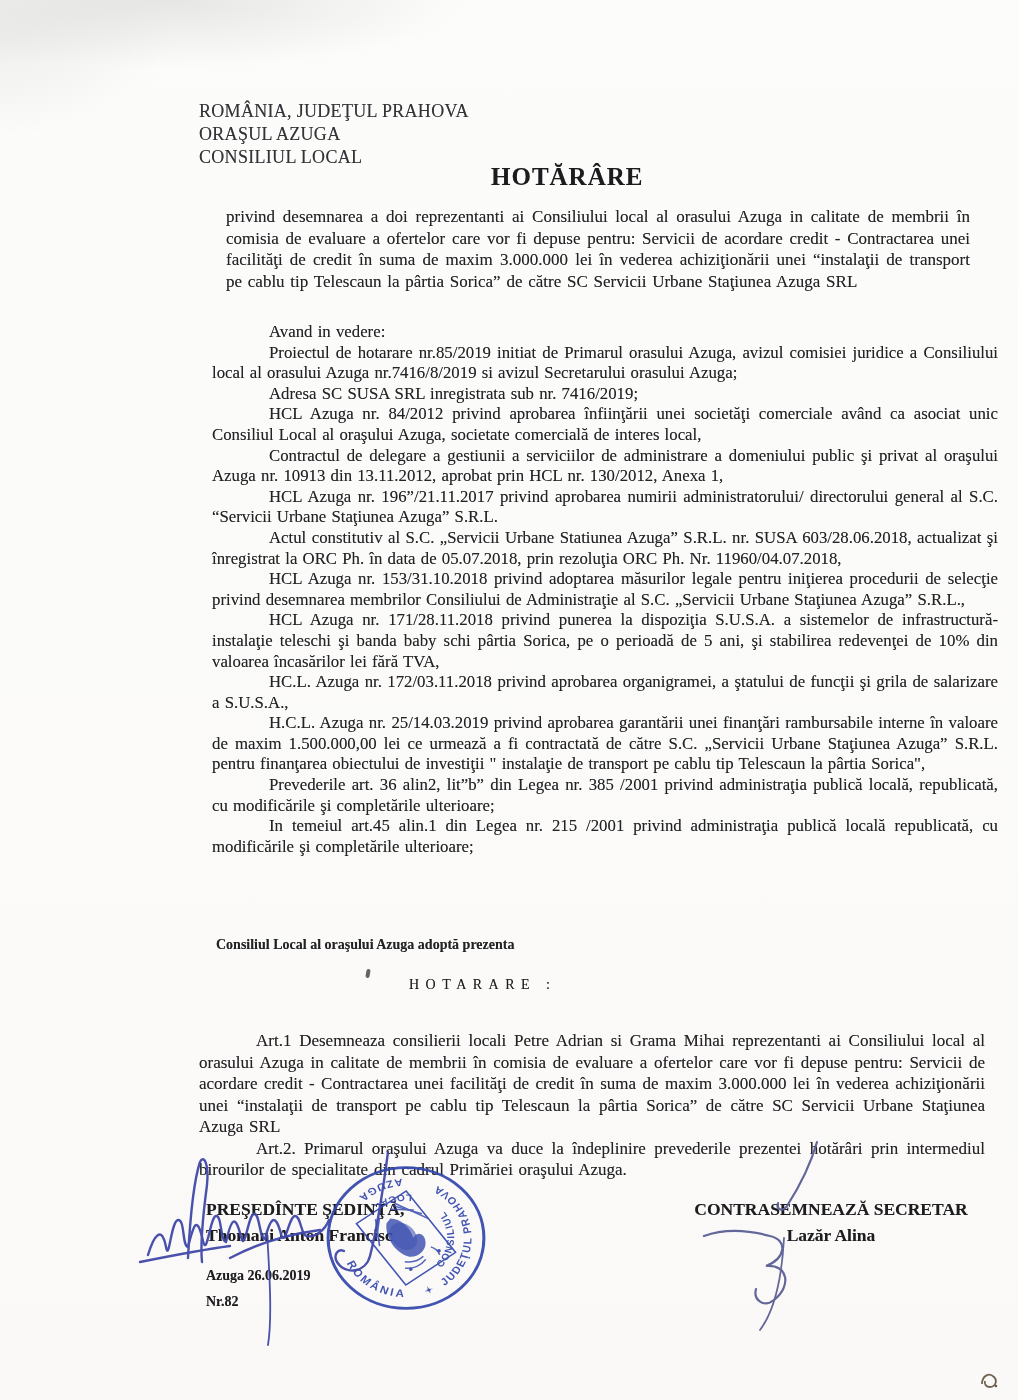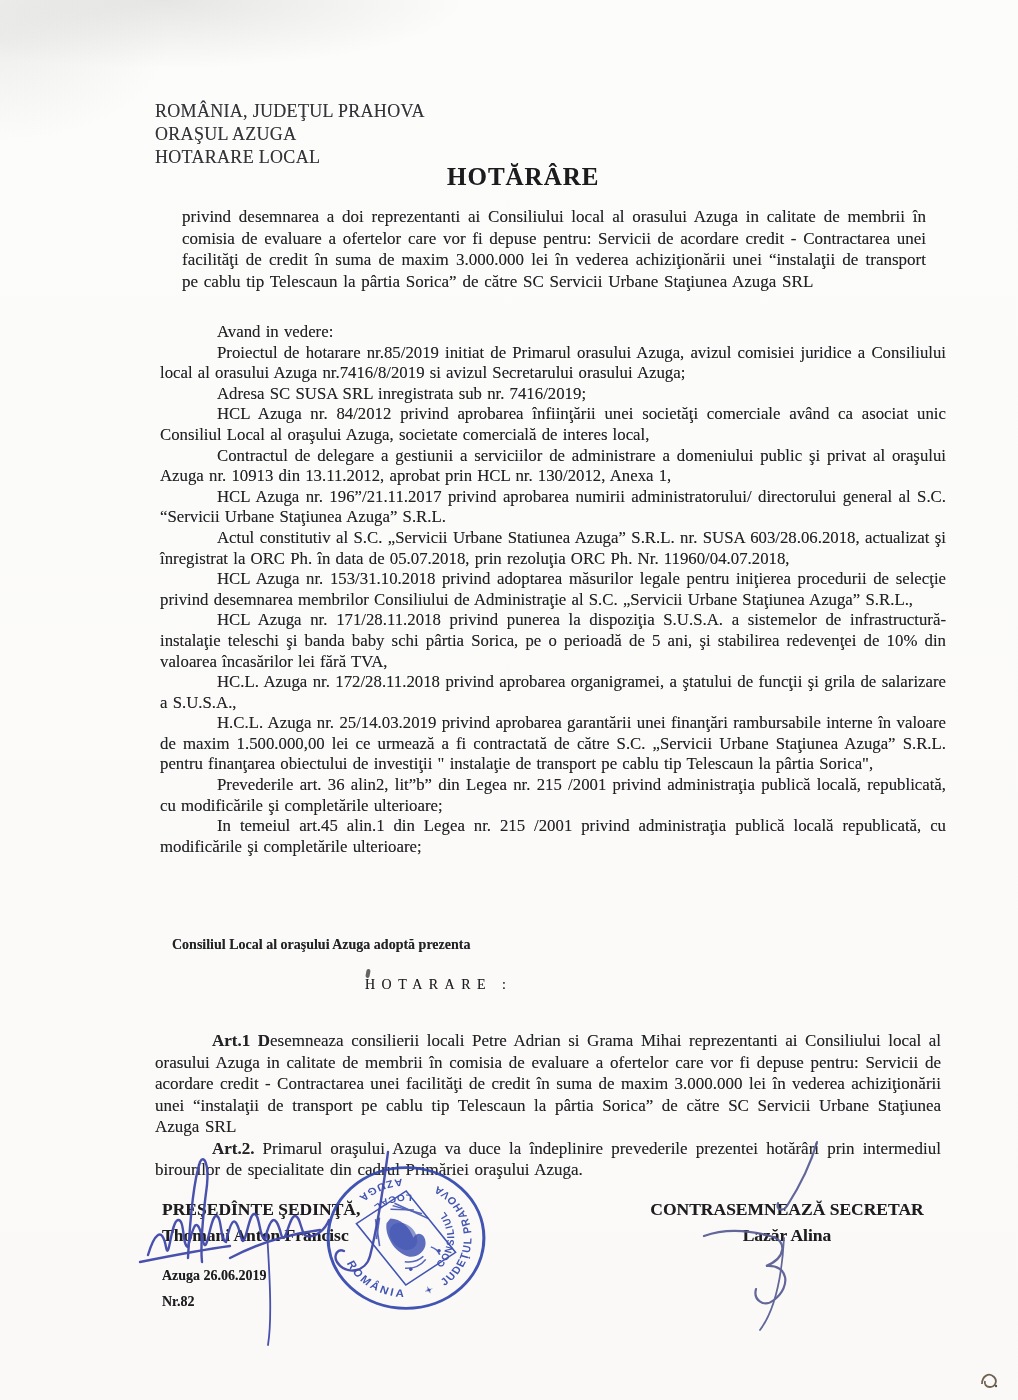--- a/index.html
+++ b/index.html
@@ -13,63 +13,63 @@
     background:
       radial-gradient(420px 95px at 16% 0%, rgba(150,150,145,.22), rgba(150,150,145,0) 72%),
       radial-gradient(240px 140px at 0% 3%, rgba(162,160,152,.14), transparent 70%),
       linear-gradient(#fcfcfb,#faf9f7);
     color:#232326;
   }
   .abs{position:absolute;}
   .header-block{left:155px;top:100px;font-size:18px;line-height:23px;color:#333338;letter-spacing:.3px;}
   .doc-title{left:447px;top:163px;font-size:25px;font-weight:bold;letter-spacing:1px;color:#1c1c1f;}
   .subtitle{left:182px;top:206px;width:744px;font-size:17px;line-height:21.7px;text-align:justify;word-spacing:1.5px;}
-  .preamble{left:160px;top:322px;width:786px;font-size:16.8px;line-height:20.6px;text-align:justify;word-spacing:1px;}
+  .preamble{left:168px;top:322px;width:786px;font-size:16.8px;line-height:20.6px;text-align:justify;word-spacing:1px;}
   .preamble p{margin:0;text-indent:57px;}
   .preamble .intro{text-align:left;}
   .adoption{left:172px;top:937px;font-size:14px;font-weight:bold;}
   .decision-heading{left:365px;top:977px;font-size:14px;font-weight:normal;letter-spacing:6.5px;color:#1d1d20;}
   .articles{left:155px;top:1030px;width:786px;font-size:17px;line-height:21.5px;text-align:justify;word-spacing:1.5px;}
   .articles p{margin:0;text-indent:57px;}
-  .articles .art-label, .articles .art-lead{font-weight:bold;}
+  .articles .art-label, .articles .art-lead{font-weight:normal;}
   .sign-left{left:162px;top:1196px;font-size:17.5px;font-weight:bold;line-height:26px;color:#1d1d20;}
   .sign-right{left:640px;top:1196px;width:294px;font-size:17.5px;font-weight:bold;line-height:26px;text-align:center;color:#1d1d20;}
   .place-date{left:162px;top:1263px;font-size:14px;font-weight:bold;line-height:26px;color:#1d1d20;}
   .ink-speck{left:366px;top:969px;width:4px;height:9px;background:#3f3f42;border-radius:2px;transform:rotate(10deg);opacity:.8;}
-  .soft{text-shadow:0 0 .5px rgba(50,50,55,.45);}
+  .soft{text-shadow:0 0 .5px rgba(50,50,55,.45);margin-left:44px;}
   svg{display:block;}
 </style>
 </head>
 <body>
 
 <div class="page">
 
   <div class="abs header-block soft">
     <div>ROMÂNIA, JUDEŢUL PRAHOVA</div>
     <div>ORAŞUL AZUGA</div>
-    <div>HOTARARE LOCAL</div>
+    <div>CONSILIUL LOCAL</div>
   </div>
 
   <div class="abs doc-title soft">HOTĂRÂRE</div>
 
   <div class="abs subtitle soft">privind desemnarea a doi  reprezentanti ai Consiliului local al orasului Azuga in calitate de membrii în comisia de evaluare a ofertelor care vor fi depuse pentru: Servicii de acordare credit - Contractarea unei facilităţi de credit în suma de maxim 3.000.000 lei în vederea achiziţionării unei “instalaţii de transport pe cablu tip Telescaun la pârtia Sorica” de către SC Servicii Urbane Staţiunea Azuga SRL</div>
 
   <div class="abs preamble soft">
     <p class="intro">Avand in vedere:</p>
     <p>Proiectul de hotarare nr.85/2019 initiat de Primarul orasului Azuga, avizul comisiei juridice  a Consiliului local al orasului Azuga nr.7416/8/2019 si avizul Secretarului orasului Azuga;</p>
     <p>Adresa SC SUSA SRL inregistrata sub nr. 7416/2019;</p>
     <p>HCL Azuga nr. 84/2012 privind aprobarea înfiinţării unei societăţi comerciale având ca asociat unic Consiliul Local al oraşului Azuga, societate comercială de interes local,</p>
     <p>Contractul de delegare a gestiunii a serviciilor de administrare a domeniului public şi privat al oraşului Azuga nr. 10913 din 13.11.2012, aprobat prin HCL nr. 130/2012, Anexa 1,</p>
     <p>HCL Azuga nr. 196”/21.11.2017 privind aprobarea numirii administratorului/ directorului general al S.C. “Servicii Urbane Staţiunea Azuga” S.R.L.</p>
     <p>Actul constitutiv al S.C. „Servicii Urbane Statiunea Azuga” S.R.L. nr. SUSA 603/28.06.2018, actualizat şi înregistrat la ORC Ph. în data de 05.07.2018, prin rezoluţia ORC Ph. Nr. 11960/04.07.2018,</p>
     <p>HCL Azuga nr. 153/31.10.2018 privind adoptarea măsurilor legale pentru iniţierea procedurii de selecţie privind desemnarea membrilor Consiliului de Administraţie al S.C. „Servicii Urbane Staţiunea Azuga” S.R.L.,</p>
     <p>HCL Azuga nr. 171/28.11.2018 privind punerea la dispoziţia S.U.S.A. a sistemelor de infrastructură-instalaţie teleschi şi banda baby schi pârtia Sorica, pe o perioadă de 5 ani, şi stabilirea redevenţei de 10% din valoarea încasărilor lei fără TVA,</p>
-    <p>HC.L. Azuga nr. 172/28.11.2018 privind aprobarea organigramei, a ştatului de funcţii şi grila de salarizare a S.U.S.A.,</p>
+    <p>HC.L. Azuga nr. 172/03.11.2018 privind aprobarea organigramei, a ştatului de funcţii şi grila de salarizare a S.U.S.A.,</p>
     <p>H.C.L. Azuga nr. 25/14.03.2019 privind aprobarea garantării unei finanţări rambursabile interne în valoare de maxim 1.500.000,00 lei ce urmează a fi contractată de către S.C. „Servicii Urbane Staţiunea Azuga” S.R.L. pentru finanţarea obiectului de investiţii " instalaţie de transport pe cablu tip Telescaun la pârtia Sorica",</p>
-    <p>Prevederile art. 36 alin2, lit”b” din Legea nr. 215 /2001 privind administraţia publică locală, republicată, cu modificările şi completările ulterioare;</p>
+    <p>Prevederile art. 36 alin2, lit”b” din Legea nr. 385 /2001 privind administraţia publică locală, republicată, cu modificările şi completările ulterioare;</p>
     <p>In temeiul art.45 alin.1 din Legea nr. 215 /2001 privind administraţia publică locală republicată, cu modificările şi completările ulterioare;</p>
   </div>
 
   <div class="abs adoption soft">Consiliul Local al oraşului Azuga adoptă prezenta</div>
 
   <div class="abs ink-speck"></div>
   <div class="abs decision-heading soft">HOTARARE :</div>
 
   <div class="abs articles soft">
     <p><span class="art-label">Art.1 </span><span class="art-lead">D</span><span>esemneaza consilierii locali Petre Adrian si Grama Mihai reprezentanti ai Consiliului local al orasului Azuga in calitate de membrii în comisia de evaluare a ofertelor care vor fi depuse pentru: Servicii de acordare credit - Contractarea unei facilităţi de credit în suma de maxim 3.000.000 lei în vederea achiziţionării unei “instalaţii de transport pe cablu tip Telescaun la pârtia Sorica” de către SC Servicii Urbane Staţiunea Azuga SRL</span></p>

